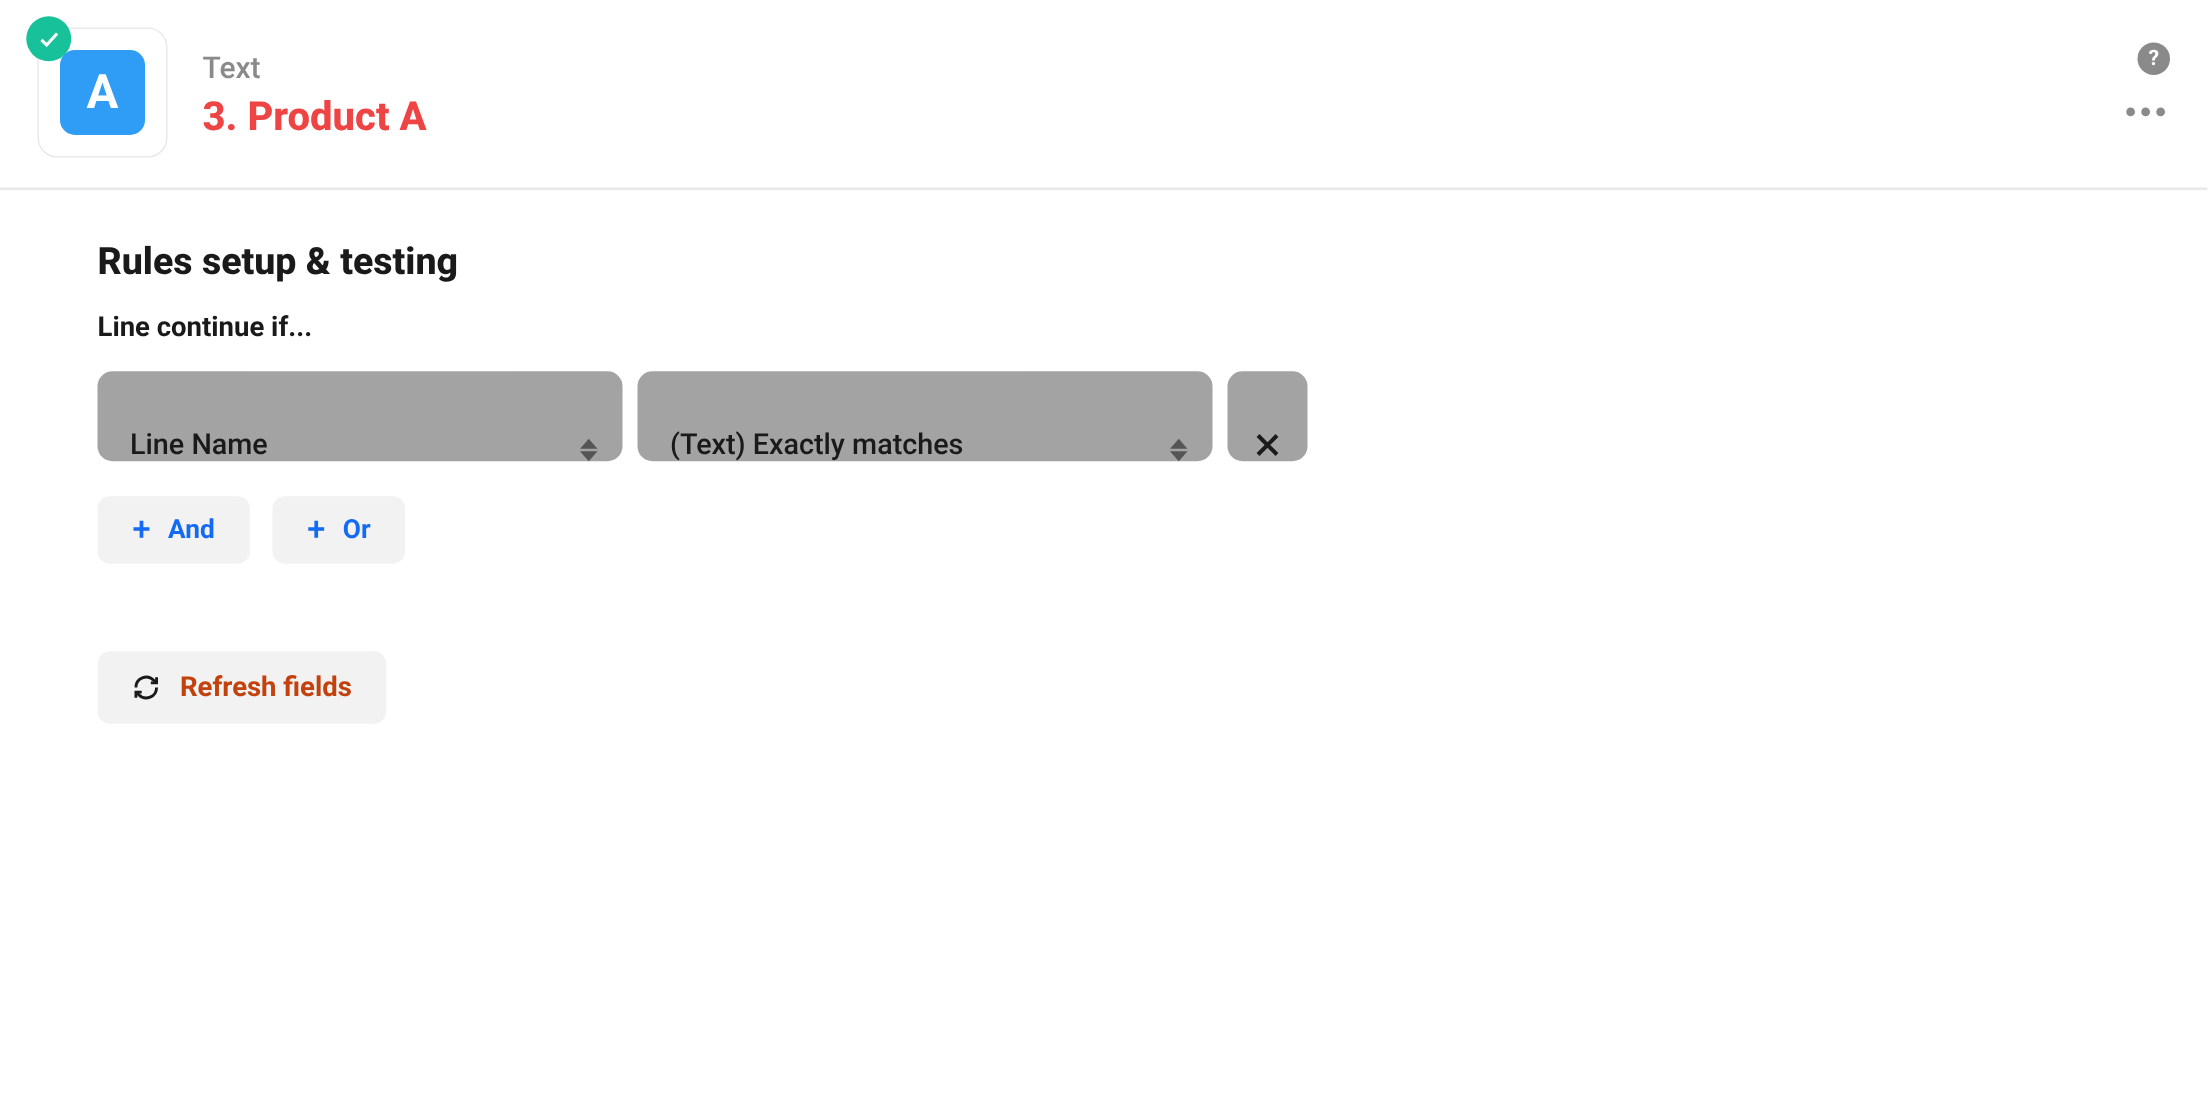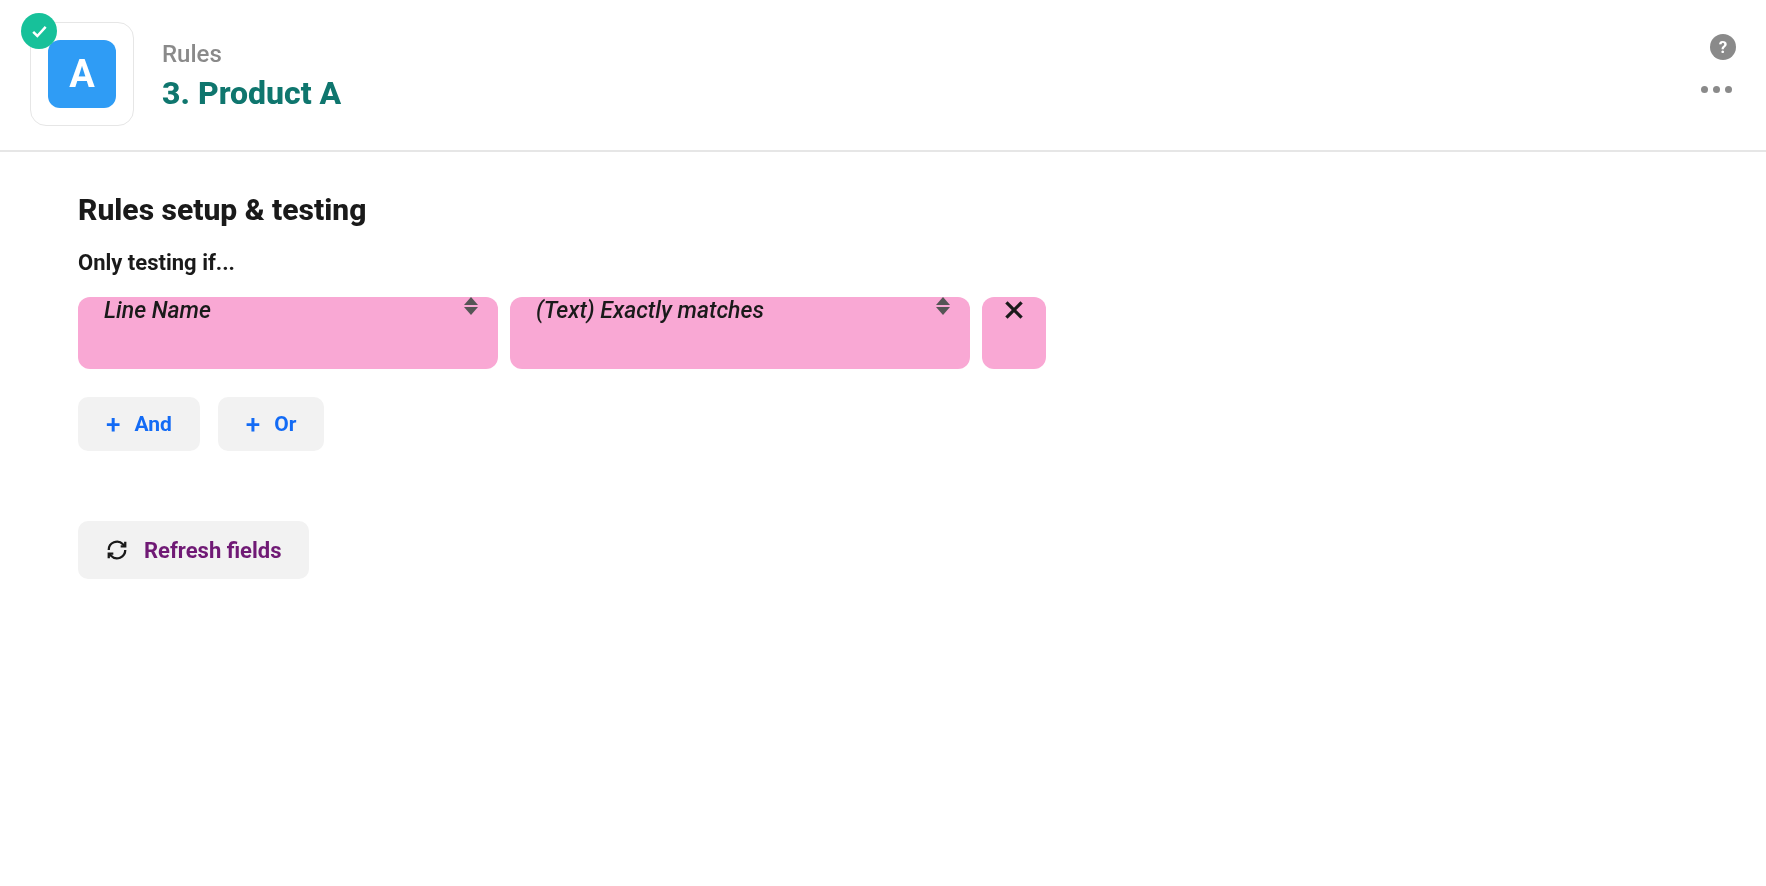--- a/index.html
+++ b/index.html
@@ -70,21 +70,21 @@
     }
     .header-kicker {
       font-size: 24px;
       color: #8a8a8a;
       font-weight: 500;
       margin-bottom: 6px;
     }
     .header-title {
       font-size: 32px;
       font-weight: 800;
-      color: #0f766e;
+      color: #ef4444;
     }
     .header-actions {
       margin-left: auto;
       display: flex;
       flex-direction: column;
       align-items: flex-end;
       gap: 22px;
       padding-top: 12px;
     }
     .help-icon {
@@ -170,26 +170,25 @@
       font-weight: 700;
       margin-bottom: 22px;
     }
     .rule-row {
       display: flex;
       gap: 12px;
       margin-bottom: 28px;
       align-items: stretch;
     }
     .select-box, .value-box, .remove-btn {
-      background: #f9a8d4;
+      background: #a3a3a3;
       border-radius: 12px;
       display: flex;
-      align-items: flex-start;
+      align-items: flex-end;
       height: 72px;
-      font-style: italic;
     }
     .select-box {
       padding: 0 20px 0 26px;
       justify-content: space-between;
       cursor: pointer;
     }
     .select-box.field {
       flex: 0 0 420px;
     }
     .select-box.operator {
@@ -261,21 +260,21 @@
       background: #f2f2f2;
       border-radius: 10px;
       height: 58px;
       padding: 0 28px;
       display: inline-flex;
       align-items: center;
       gap: 16px;
       cursor: pointer;
       font-weight: 700;
       font-size: 22px;
-      color: #701a75;
+      color: #c2410c;
     }
     .refresh-btn svg {
       width: 22px;
       height: 22px;
       stroke: #1a1a1a;
       stroke-width: 2.5;
       fill: none;
     }
   </style>
 </head>
@@ -288,41 +287,41 @@
       <div class="check-overlay">
         <svg viewBox="0 0 24 24">
             <polyline points="5 13 10 18 20 7"></polyline>
           </svg>
       </div>
       <div class="app-badge">
         <span>A</span>
       </div>
     </div>
     <div class="header-titles">
-      <div class="header-kicker">Rules</div>
+      <div class="header-kicker">Text</div>
       <div class="header-title">3. Product A</div>
     </div>
     <div class="header-actions">
       <div class="help-icon">?</div>
       <div class="more-dots">
         <span></span>
           <span></span>
           <span></span>
       </div>
     </div>
   </div>
 
   <div class="divider"></div>
 
 
   <div class="divider"></div>
 
   <div class="content">
     <div class="content-title">Rules setup &amp; testing</div>
-    <div class="subtitle">Only testing if...</div>
+    <div class="subtitle">Line continue if...</div>
 
     <div class="rule-row">
       <div class="select-box field">
         <span class="select-text">Line Name</span>
         <span class="sort-caret">
           <span class="tri up"></span>
             <span class="tri down"></span>
         </span>
       </div>
       <div class="select-box operator">

